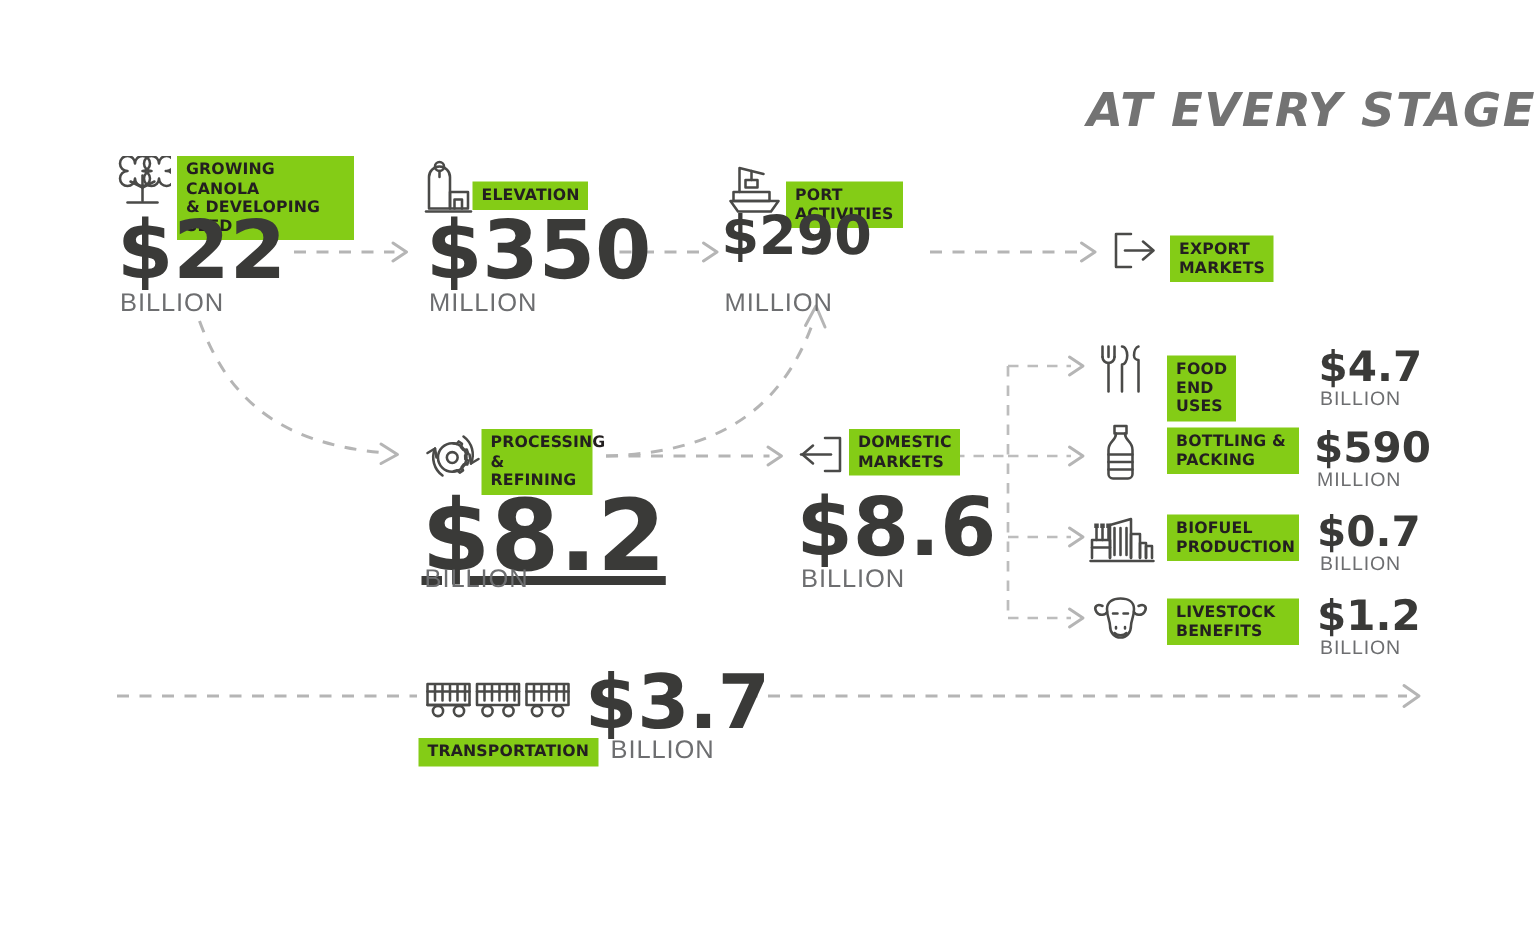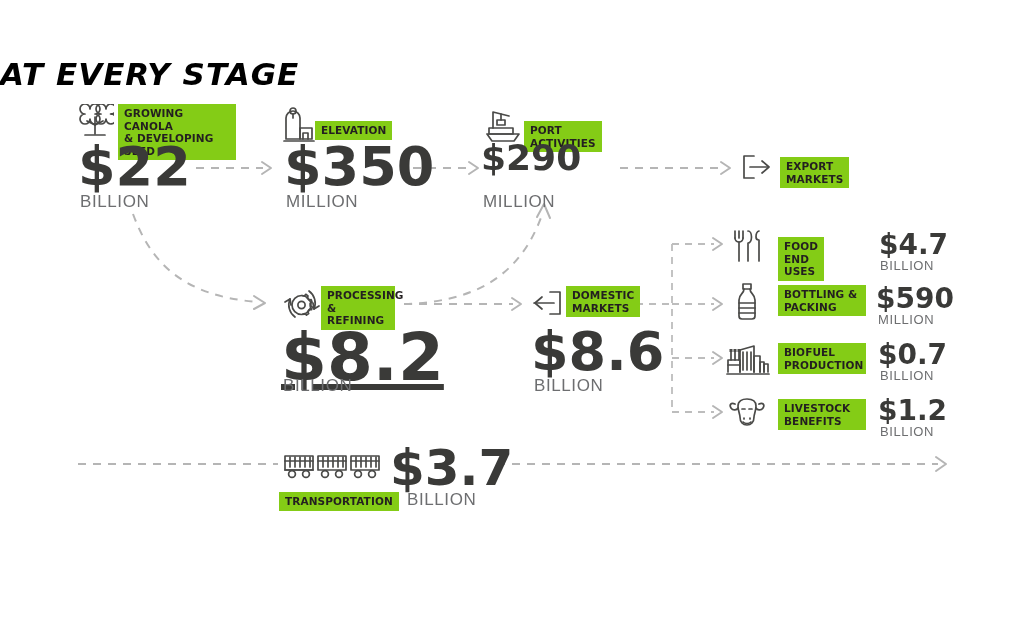--- a/index.html
+++ b/index.html
@@ -20,24 +20,24 @@
     position:absolute;left:-12px;right:-12px;top:18px;height:26px;
     background:#fbe220;z-index:0;
   }
   .title-text{
     position:relative;z-index:1;
     font-family:"DejaVu Sans", sans-serif;
     font-weight:bold;font-size:37px;letter-spacing:.5px;
     color:#231f20;line-height:1;white-space:nowrap;
   }
   .subtitle{
-    position:absolute;left:0;top:56px;width:1024px;text-align:left;
+    position:absolute;left:0;top:56px;width:1024px;text-align:right;
     font-family:"DejaVu Sans", sans-serif;
     font-weight:bold;font-style:italic;font-size:31px;letter-spacing:1px;
-    color:#000000;
+    color:#737373;
   }
 
   
   .node{position:absolute;}
   .ic{position:absolute;}
   .tag{
     position:absolute;background:#84cc16;color:#231f20;
     font-family:"DejaVu Sans", sans-serif;font-weight:bold;
     font-size:10.5px;line-height:12.5px;letter-spacing:.1px;
     padding:3px 6px;white-space:pre-line;

